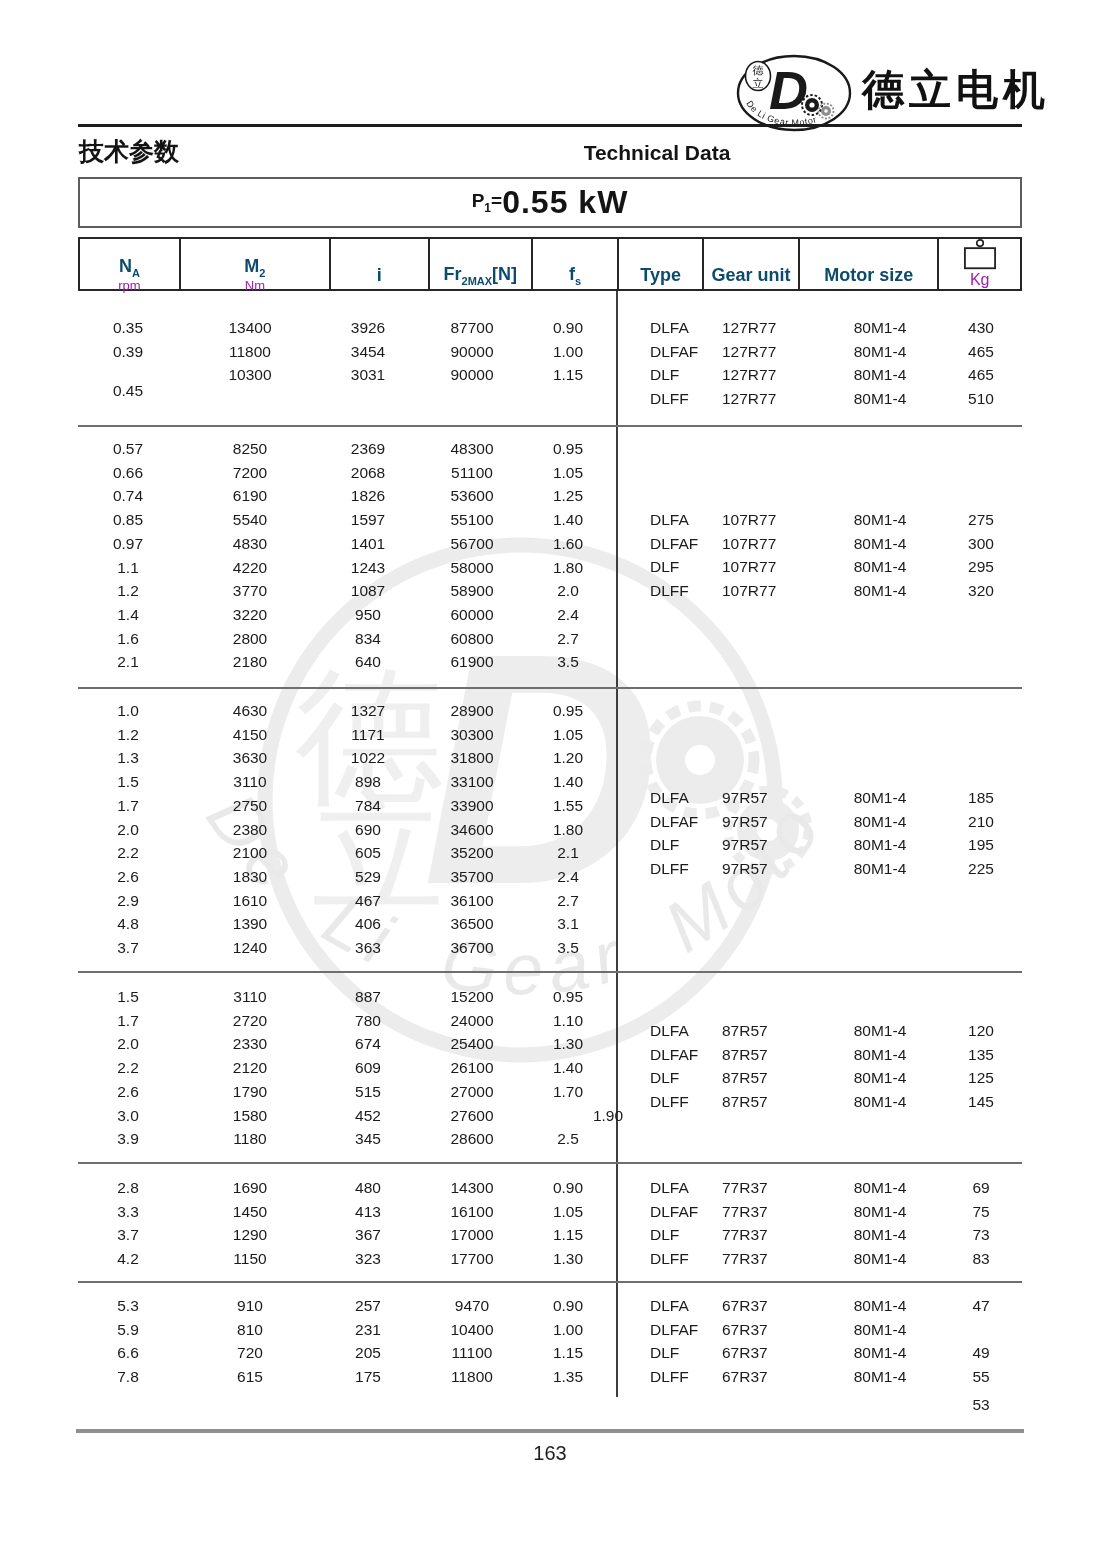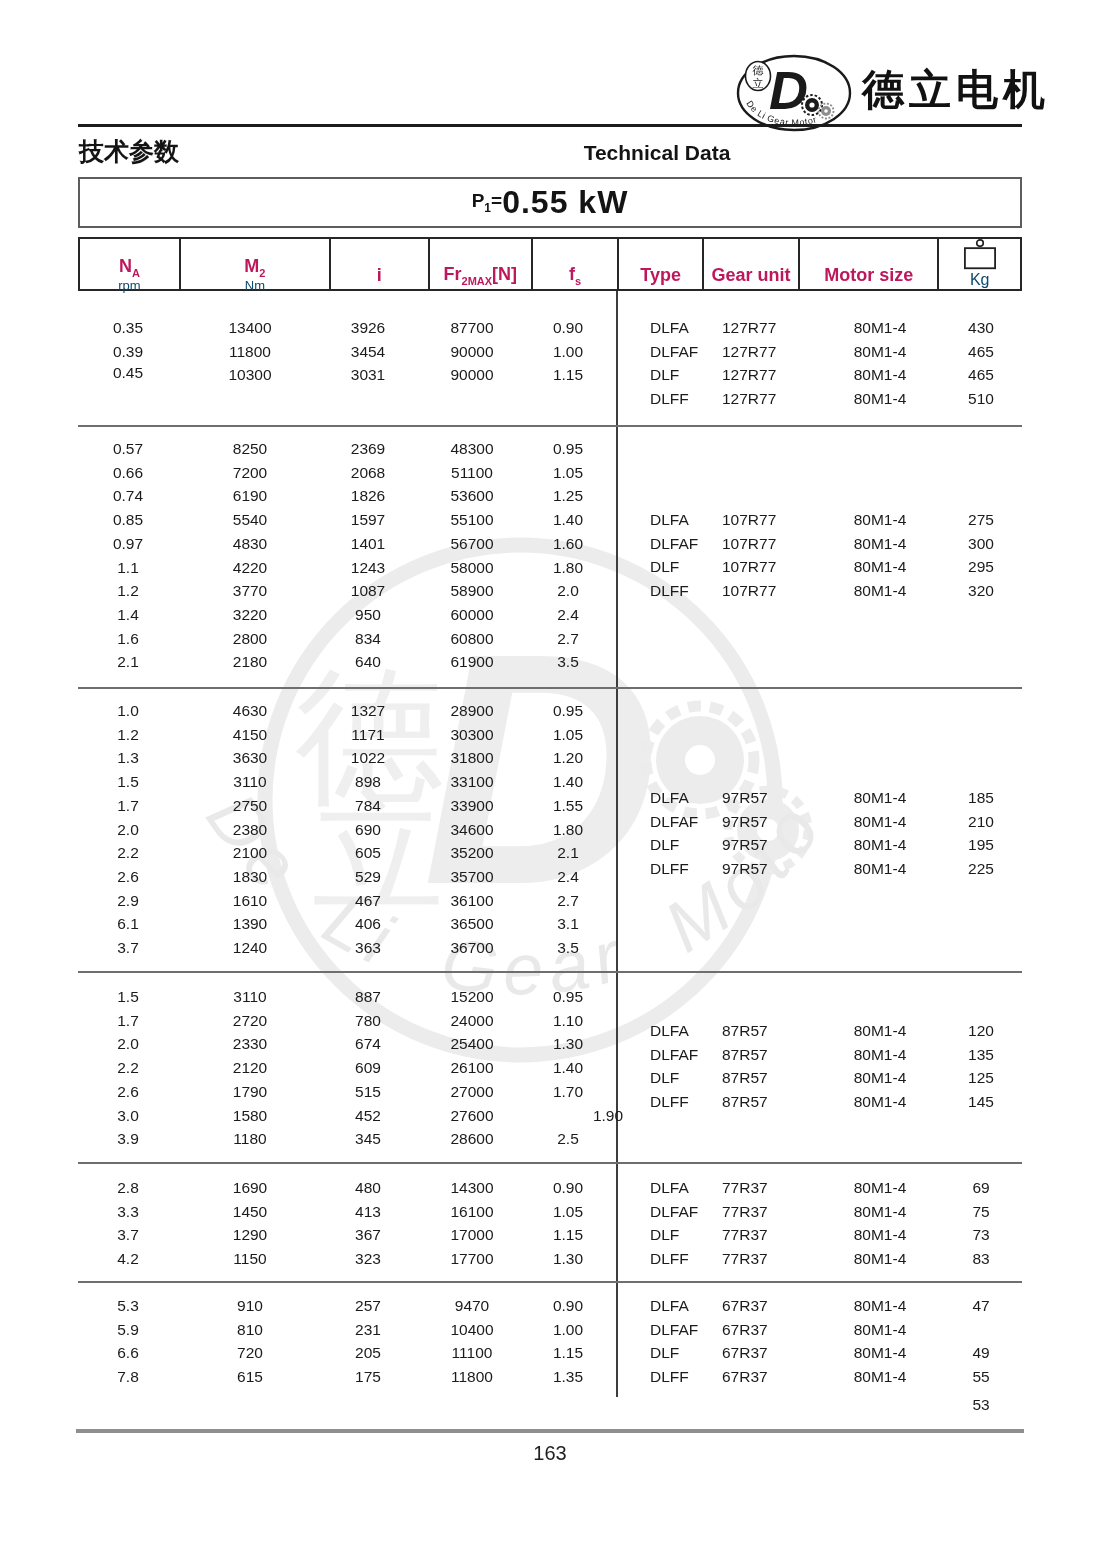--- a/index.html
+++ b/index.html
@@ -31,23 +31,23 @@
   .table-header{
     position:absolute; left:78px; top:237px; width:944px; height:54px; box-sizing:border-box;
     border:2px solid #262626; display:flex; z-index:1; background:transparent;
   }
   .th{
     box-sizing:border-box; border-right:2px solid #262626;
     display:flex; flex-direction:column; align-items:center; justify-content:center;
     line-height:1.12;
   }
   .th:last-child{border-right:none;}
-  .th-main{font-size:18px; font-weight:700; color:#be185d; white-space:nowrap;margin-top:22px;}
+  .th-main{font-size:18px; font-weight:700; color:#0c4a6e; white-space:nowrap;margin-top:22px;}
   .th-main sub{font-size:11px; font-weight:700;}
-  .th-unit{font-size:13px; font-weight:400; color:#0c4a6e; white-space:nowrap;}
+  .th-unit{font-size:13px; font-weight:400; color:#a21caf; white-space:nowrap;}
   .kg-label{font-size:16px; margin-top:1px;}
   .w0{width:105px;} .w1{width:156px;} .w2{width:103px;} .w3{width:107px;} .w4{width:90px;}
   .w5{width:88px;} .w6{width:100px;} .w7{width:145px;} .w8{width:84px;}
   
   .table-body{position:absolute; left:0; top:0; width:1100px; height:1555px; z-index:1;border-radius:23px;}
   .cell{
     position:absolute; transform:translate(-50%,-50%);
     font-size:15.5px; color:#1b1b1b; white-space:nowrap;
   }
   .cell-left{transform:translateY(-50%);}
@@ -160,21 +160,21 @@
       <div class="cell" style="left: 128px; top: 328px;">0.35</div>
       <div class="cell" style="left: 250px; top: 328px;">13400</div>
       <div class="cell" style="left: 368px; top: 328px;">3926</div>
       <div class="cell" style="left: 472px; top: 328px;">87700</div>
       <div class="cell" style="left: 568px; top: 328px;">0.90</div>
       <div class="cell" style="left: 128px; top: 351.7px;">0.39</div>
       <div class="cell" style="left: 250px; top: 351.7px;">11800</div>
       <div class="cell" style="left: 368px; top: 351.7px;">3454</div>
       <div class="cell" style="left: 472px; top: 351.7px;">90000</div>
       <div class="cell" style="left: 568px; top: 351.7px;">1.00</div>
-      <div class="cell" style="left: 128px; top: 373px; text-align: center;">0.45</div>
+      <div class="cell" style="left: 128px; top: 391px; text-align: center;">0.45</div>
       <div class="cell" style="left: 250px; top: 375.4px;">10300</div>
       <div class="cell" style="left: 368px; top: 375.4px;">3031</div>
       <div class="cell" style="left: 472px; top: 375.4px;">90000</div>
       <div class="cell" style="left: 568px; top: 375.4px;">1.15</div>
       <div class="cell cell-left" style="left: 650px; top: 328px;">DLFA</div>
       <div class="cell cell-left" style="left: 722px; top: 328px;">127R77</div>
       <div class="cell" style="left: 880px; top: 328px;">80M1-4</div>
       <div class="cell" style="left: 981px; top: 328px;">430</div>
       <div class="cell cell-left" style="left: 650px; top: 351.7px;">DLFAF</div>
       <div class="cell cell-left" style="left: 722px; top: 351.7px;">127R77</div>
@@ -292,21 +292,21 @@
       <div class="cell" style="left: 128px; top: 876.9px;">2.6</div>
       <div class="cell" style="left: 250px; top: 876.9px;">1830</div>
       <div class="cell" style="left: 368px; top: 876.9px;">529</div>
       <div class="cell" style="left: 472px; top: 876.9px;">35700</div>
       <div class="cell" style="left: 568px; top: 876.9px;">2.4</div>
       <div class="cell" style="left: 128px; top: 900.6px;">2.9</div>
       <div class="cell" style="left: 250px; top: 900.6px;">1610</div>
       <div class="cell" style="left: 368px; top: 900.6px;">467</div>
       <div class="cell" style="left: 472px; top: 900.6px;">36100</div>
       <div class="cell" style="left: 568px; top: 900.6px;">2.7</div>
-      <div class="cell" style="left: 128px; top: 924.3px;">6.1</div>
+      <div class="cell" style="left: 128px; top: 924.3px;">4.8</div>
       <div class="cell" style="left: 250px; top: 924.3px;">1390</div>
       <div class="cell" style="left: 368px; top: 924.3px;">406</div>
       <div class="cell" style="left: 472px; top: 924.3px;">36500</div>
       <div class="cell" style="left: 568px; top: 924.3px;">3.1</div>
       <div class="cell" style="left: 128px; top: 948px;">3.7</div>
       <div class="cell" style="left: 250px; top: 948px;">1240</div>
       <div class="cell" style="left: 368px; top: 948px;">363</div>
       <div class="cell" style="left: 472px; top: 948px; text-align: right;">36700</div>
       <div class="cell" style="left: 568px; top: 948px;">3.5</div>
       <div class="cell cell-left" style="left: 650px; top: 798px;">DLFA</div>

